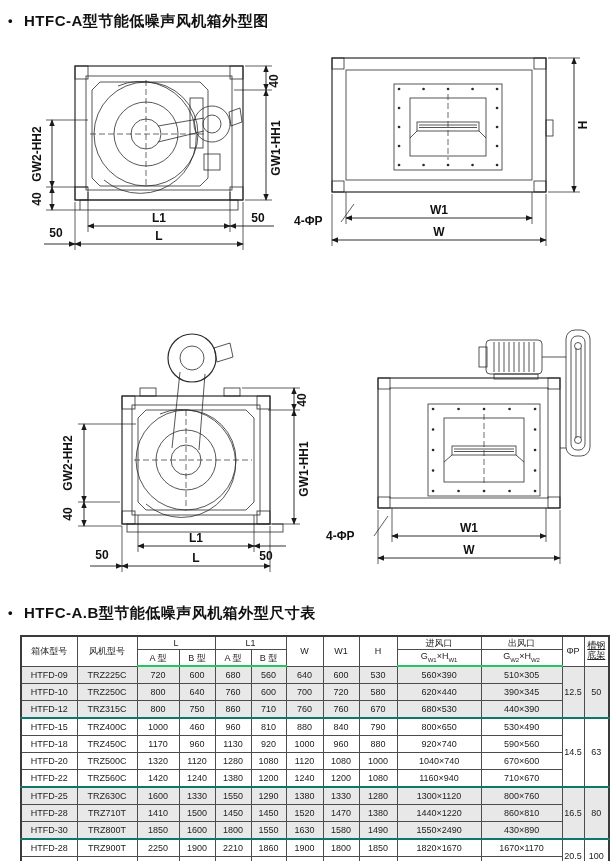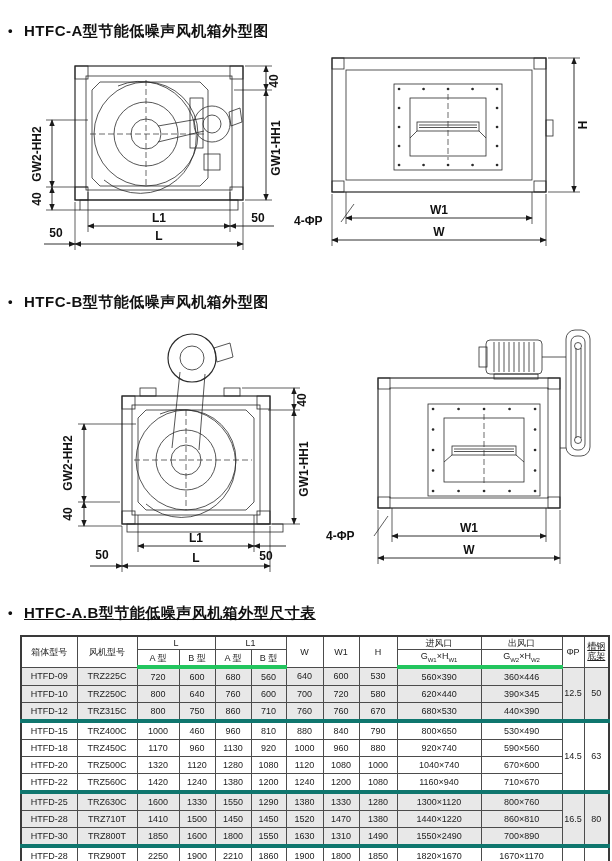--- a/index.html
+++ b/index.html
@@ -26,34 +26,34 @@
     position:absolute; left:20px; top:635px; width:588px;
     border-collapse:collapse; table-layout:fixed;
     border:2px solid #3a3a3a;
   }
   .spec-table th, .spec-table td {
     border:1px solid #4c4c4c; font-size:9px; font-weight:normal;
     text-align:center; vertical-align:middle; padding:1px 0;
     line-height:1.15; white-space:nowrap; overflow:hidden; color:#222;
   }
   .spec-table thead th { background:#ffffff; }
-  .spec-table thead tr:last-child th { border-bottom:4px solid #22c55e; }
+  .spec-table thead tr:last-child th { border-bottom:2px solid #22c55e; }
   .spec-table tbody td { height:14px; }
   .spec-table tr.gray td { background:#e8e8e8; }
-  .spec-table tr.gb td { border-top:4px solid #0f766e; }
+  .spec-table tr.gb td { border-top:2px solid #0f766e; }
   .spec-table .wrap { white-space:pre-line; line-height:1.1;text-decoration:underline; }
   .spec-table sub { font-size:6px; }
   .sub-io { font-size:8px; }
 </style>
 </head>
 <body>
 
 <div class="page">
 
-  <div class="sec-title" style="top:22px;">
+  <div class="sec-title" style="top:12px;">
     <span class="bullet">•</span><span>HTFC-A型节能低噪声风机箱外型图</span>
   </div>
 
   <svg style="top:34px;" width="612" height="224" viewBox="0 0 612 224">
     <defs>
       <marker id="arrA" viewBox="0 0 10 10" refX="9" refY="5" markerWidth="8" markerHeight="8" orient="auto-start-reverse">
         <path d="M0,1 L10,5 L0,9 z" fill="#1a1a1a"></path>
       </marker>
     </defs>
 
@@ -142,23 +142,20 @@
       <text class="lbl" text-anchor="middle" x="439" y="180">W1</text>
       <line class="ext" x1="332" y1="160" x2="332" y2="212"></line>
       <line class="ext" x1="546" y1="160" x2="546" y2="212"></line>
       <line class="dim" x1="332" y1="206" x2="546" y2="206" marker-start="url(#arrA)" marker-end="url(#arrA)"></line>
       <text class="lbl" text-anchor="middle" x="439" y="202">W</text>
       <text class="lbl" text-anchor="start" x="294" y="191">4-ΦP</text>
       <line class="ext" x1="341" y1="188" x2="354" y2="170"></line>
     </g>
   </svg>
 
-  <div class="sec-title" style="top:293px;">
-    <span class="bullet">•</span><span>HTFC-B型节能低噪声风机箱外型图</span>
-  </div>
 
   <svg style="top:320px;" width="612" height="260" viewBox="0 0 612 260">
     <defs>
       <marker id="arrB" viewBox="0 0 10 10" refX="9" refY="5" markerWidth="8" markerHeight="8" orient="auto-start-reverse">
         <path d="M0,1 L10,5 L0,9 z" fill="#1a1a1a"></path>
       </marker>
     </defs>
 
     <g>
       <g>
@@ -256,21 +253,21 @@
       <text class="lbl" text-anchor="middle" x="469" y="212">W1</text>
       <line class="ext" x1="378" y1="190" x2="378" y2="244"></line>
       <line class="ext" x1="560" y1="190" x2="560" y2="244"></line>
       <line class="dim" x1="378" y1="238" x2="560" y2="238" marker-start="url(#arrB)" marker-end="url(#arrB)"></line>
       <text class="lbl" text-anchor="middle" x="469" y="234">W</text>
       <text class="lbl" text-anchor="start" x="326" y="220">4-ΦP</text>
       <line class="ext" x1="374" y1="216" x2="388" y2="196"></line>
     </g>
   </svg>
 
-  <div class="sec-title" style="top:604px;text-decoration:underline;">
+  <div class="sec-title" style="top:604px;">
     <span class="bullet">•</span><span>HTFC-A.B型节能低噪声风机箱外型尺寸表</span>
   </div>
 
   <table class="spec-table">
     <colgroup>
       <col style="width:56px">
         <col style="width:60px">
       <col style="width:42px">
         <col style="width:36px">
         <col style="width:36px">
@@ -312,21 +309,21 @@
         <td>HTFD-09</td>
           <td>TRZ225C</td>
           <td>720</td>
           <td>600</td>
           <td>680</td>
           <td>560</td>
           <td>640</td>
           <td>600</td>
           <td>530</td>
           <td>560×390</td>
-          <td>360×446</td>
+          <td>510×305</td>
         <td rowspan="3">12.5</td>
         <td rowspan="3">50</td>
       </tr>
       <tr class="gray">
         <td>HTFD-10</td>
           <td>TRZ250C</td>
           <td>800</td>
           <td>640</td>
           <td>760</td>
           <td>600</td>
@@ -432,24 +429,24 @@
           <td>860×810</td>
       </tr>
       <tr class="gray">
         <td>HTFD-30</td>
           <td>TRZ800T</td>
           <td>1850</td>
           <td>1600</td>
           <td>1800</td>
           <td>1550</td>
           <td>1630</td>
-          <td>1310</td>
+          <td>1580</td>
           <td>1490</td>
           <td>1550×2490</td>
-          <td>700×890</td>
+          <td>430×890</td>
       </tr>
       <tr class="gb">
         <td>HTFD-28</td>
           <td>TRZ900T</td>
           <td>2250</td>
           <td>1900</td>
           <td>2210</td>
           <td>1860</td>
           <td>1900</td>
           <td>1800</td>

